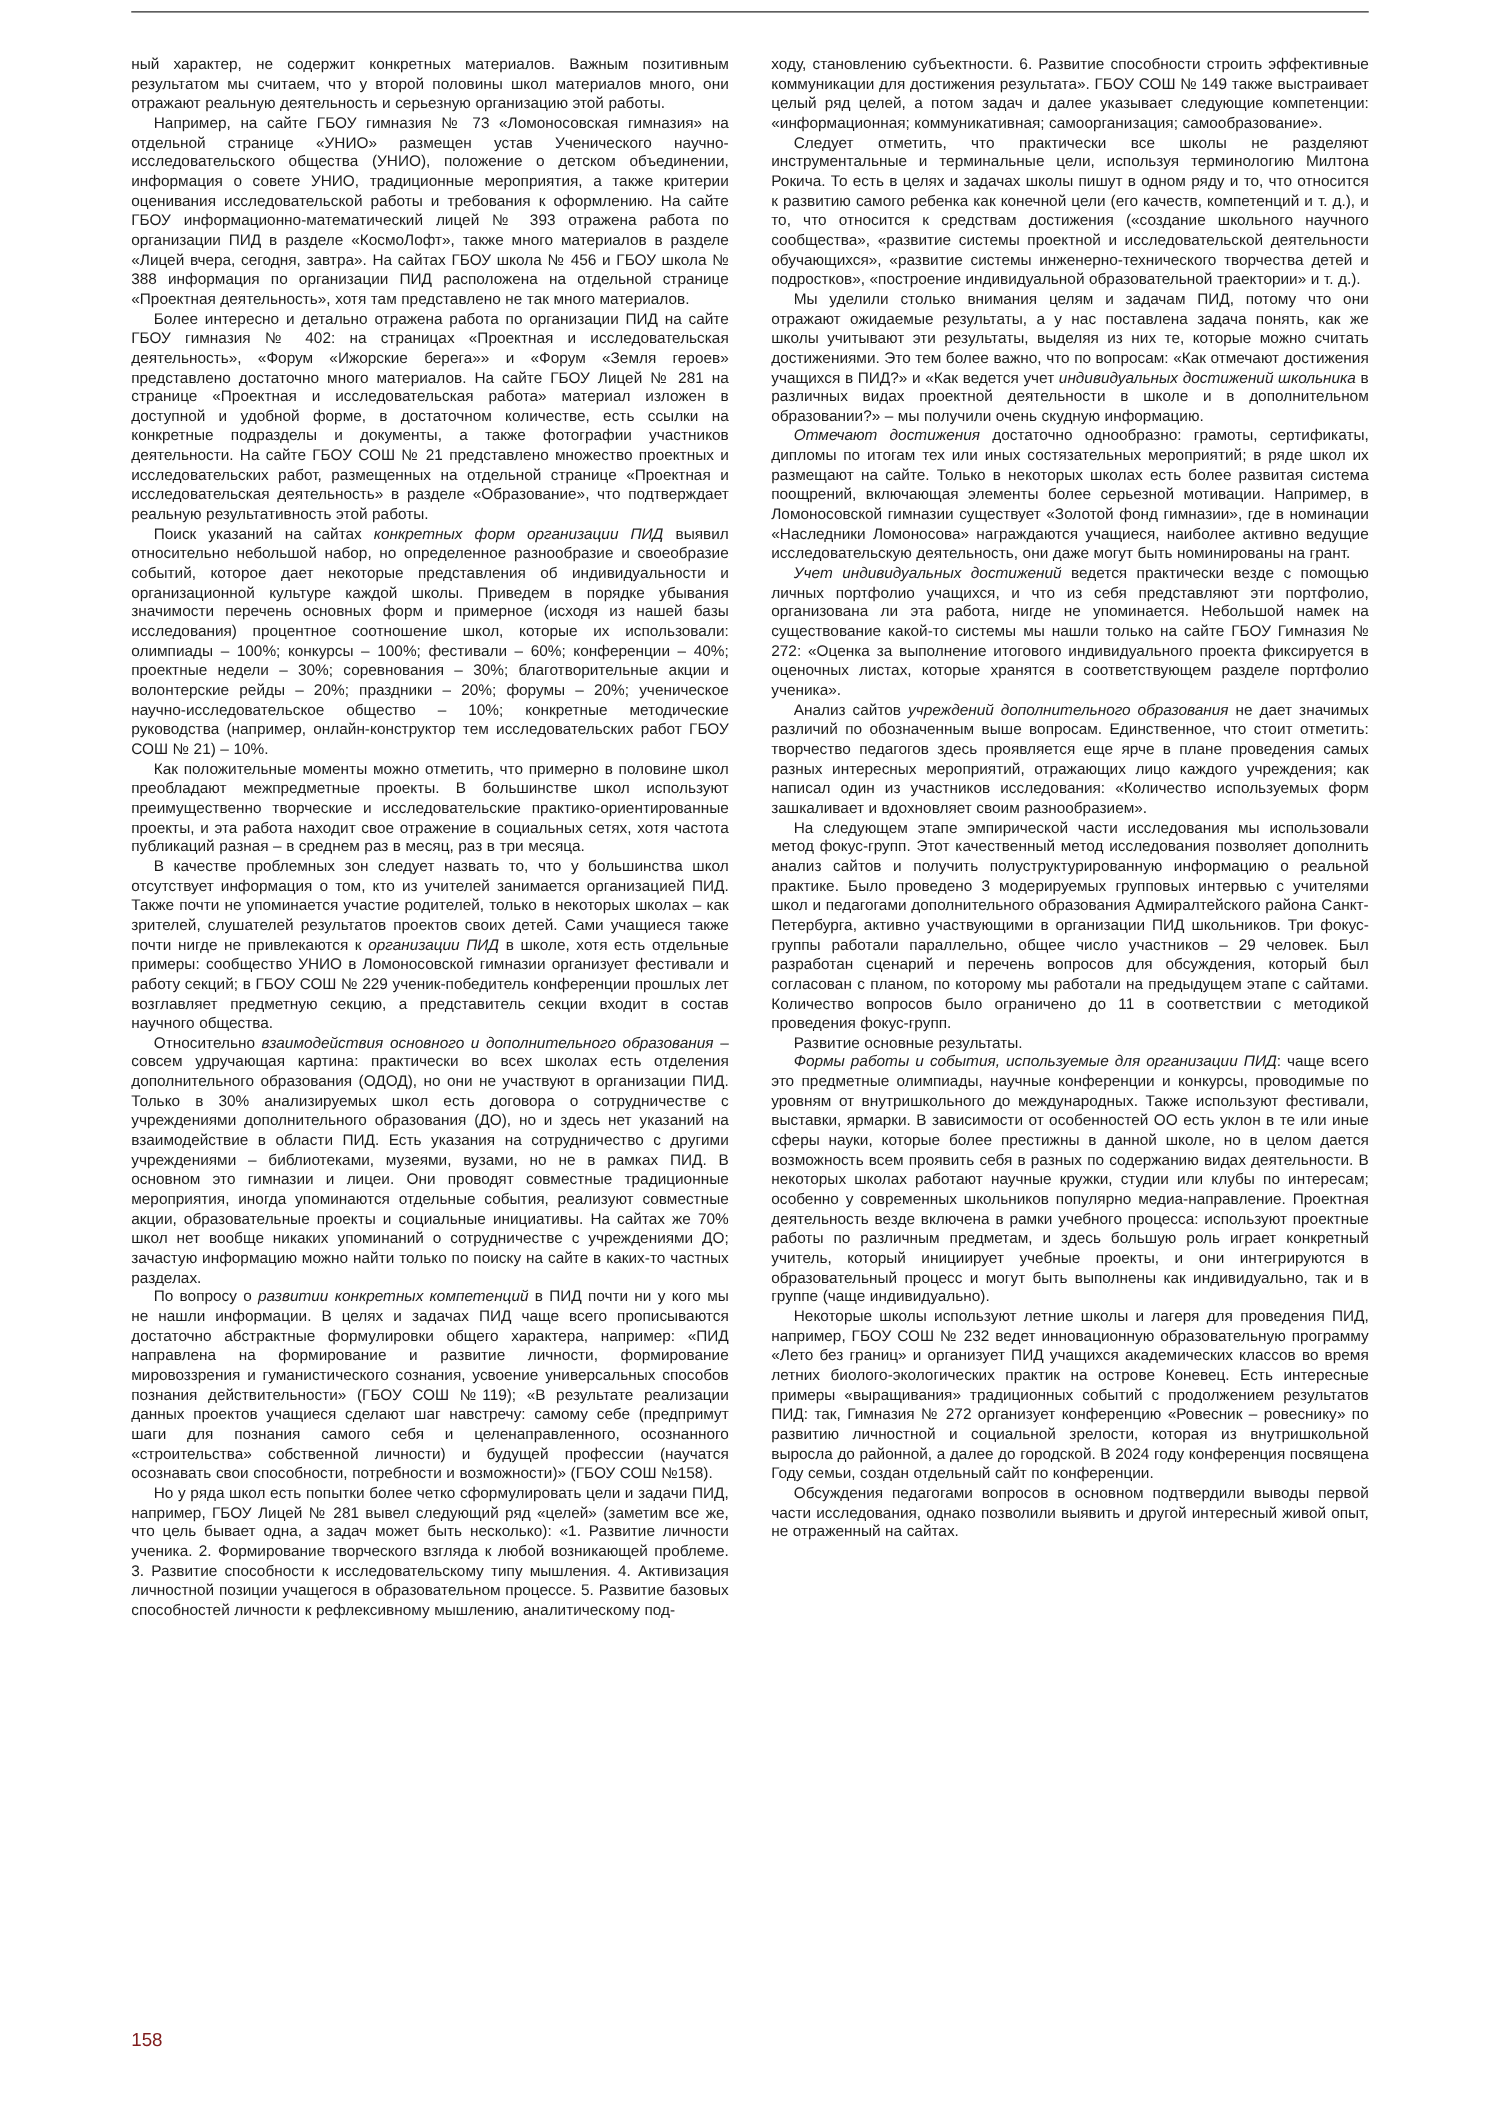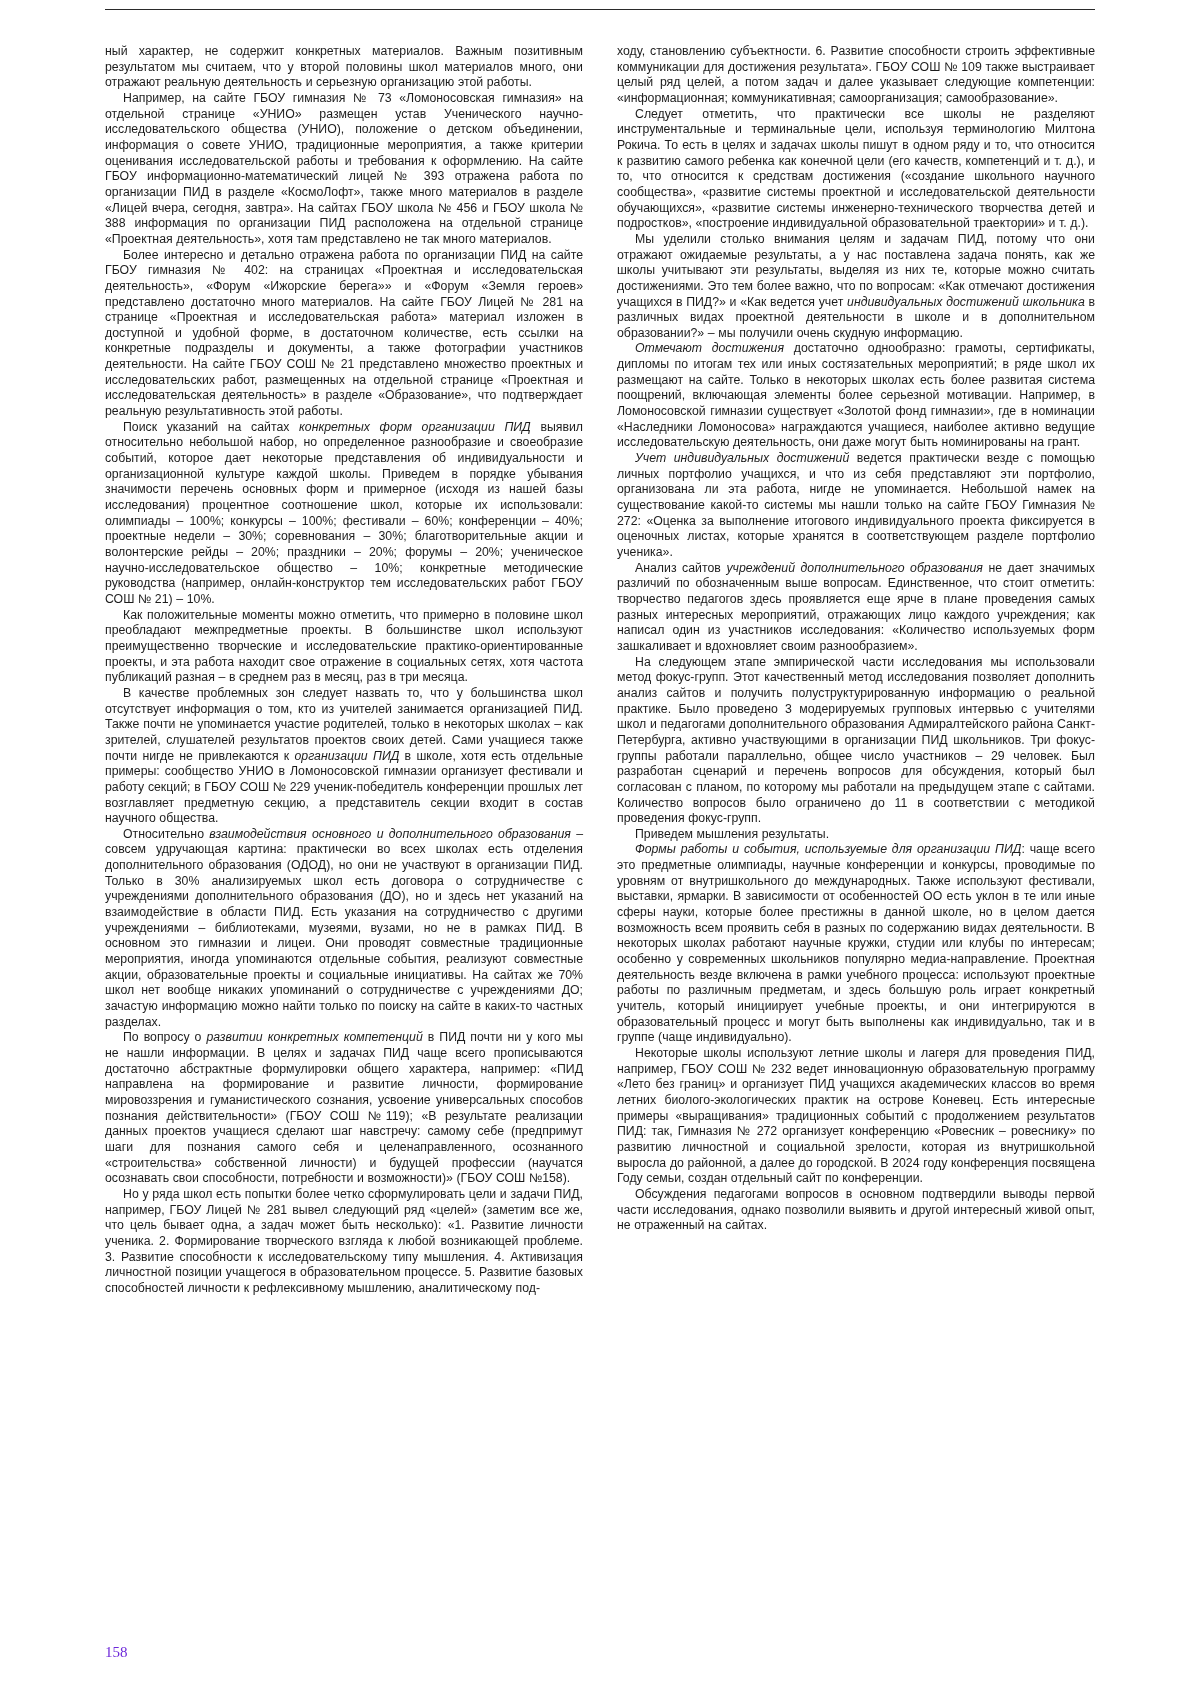--- a/index.html
+++ b/index.html
@@ -42,51 +42,50 @@
     text-align: justify;
     font-size: 12.3px;
     line-height: 15.65px;
     word-spacing: 0.2px;
   }
   p.para.indent { text-indent: 18px; }
   p.para em { font-style: italic; }
   .page-number {
     position: absolute;
     left: 105px;
-    bottom: 36px;
+    bottom: 56px;
     font-size: 15px;
-    color: #6d28d9;
-    font-family: Liberation Serif, serif;
+    color: #7f1d1d;
   }
 </style>
 </head>
 <body>
 
 <div class="page">
   <div class="header-rule"></div>
   <div class="columns">
     <div class="col">
         <p class="para"><span>ный характер, не содержит конкретных материалов. Важным позитивным результатом мы считаем, что у второй половины школ материалов много, они отражают реальную деятельность и серьезную организацию этой работы.</span></p>
         <p class="para indent"><span>Например, на сайте ГБОУ гимназия № 73 «Ломоносовская гимназия» на отдельной странице «УНИО» размещен устав Ученического научно- исследовательского общества (УНИО), положение о детском объединении, информация о совете УНИО, традиционные мероприятия, а также критерии оценивания исследовательской работы и требования к оформлению. На сайте ГБОУ информационно-математический лицей № 393 отражена работа по организации ПИД в разделе «КосмоЛофт», также много материалов в разделе «Лицей вчера, сегодня, завтра». На сайтах ГБОУ школа № 456 и ГБОУ школа № 388 информация по организации ПИД расположена на отдельной странице «Проектная деятельность», хотя там представлено не так много материалов.</span></p>
         <p class="para indent"><span>Более интересно и детально отражена работа по организации ПИД на сайте ГБОУ гимназия № 402: на страницах «Проектная и исследовательская деятельность», «Форум «Ижорские берега»» и «Форум «Земля героев» представлено достаточно много материалов. На сайте ГБОУ Лицей № 281 на странице «Проектная и исследовательская работа» материал изложен в доступной и удобной форме, в достаточном количестве, есть ссылки на конкретные подразделы и документы, а также фотографии участников деятельности. На сайте ГБОУ СОШ № 21 представлено множество проектных и исследовательских работ, размещенных на отдельной странице «Проектная и исследовательская деятельность» в разделе «Образование», что подтверждает реальную результативность этой работы.</span></p>
         <p class="para indent"><span>Поиск указаний на сайтах </span><em>конкретных форм организации ПИД</em><span> выявил относительно небольшой набор, но определенное разнообразие и своеобразие событий, которое дает некоторые представления об индивидуальности и организационной культуре каждой школы. Приведем в порядке убывания значимости перечень основных форм и примерное (исходя из нашей базы исследования) процентное соотношение школ, которые их использовали: олимпиады – 100%; конкурсы – 100%; фестивали – 60%; конференции – 40%; проектные недели – 30%; соревнования – 30%; благотворительные акции и волонтерские рейды – 20%; праздники – 20%; форумы – 20%; ученическое научно-исследовательское общество – 10%; конкретные методические руководства (например, онлайн-конструктор тем исследовательских работ ГБОУ СОШ № 21) – 10%.</span></p>
         <p class="para indent"><span>Как положительные моменты можно отметить, что примерно в половине школ преобладают межпредметные проекты. В большинстве школ используют преимущественно творческие и исследовательские практико-ориентированные проекты, и эта работа находит свое отражение в социальных сетях, хотя частота публикаций разная – в среднем раз в месяц, раз в три месяца.</span></p>
         <p class="para indent"><span>В качестве проблемных зон следует назвать то, что у большинства школ отсутствует информация о том, кто из учителей занимается организацией ПИД. Также почти не упоминается участие родителей, только в некоторых школах – как зрителей, слушателей результатов проектов своих детей. Сами учащиеся также почти нигде не привлекаются к </span><em>организации ПИД</em><span> в школе, хотя есть отдельные примеры: сообщество УНИО в Ломоносовской гимназии организует фестивали и работу секций; в ГБОУ СОШ № 229 ученик-победитель конференции прошлых лет возглавляет предметную секцию, а представитель секции входит в состав научного общества.</span></p>
         <p class="para indent"><span>Относительно </span><em>взаимодействия основного и дополнительного образования</em><span> – совсем удручающая картина: практически во всех школах есть отделения дополнительного образования (ОДОД), но они не участвуют в организации ПИД. Только в 30% анализируемых школ есть договора о сотрудничестве с учреждениями дополнительного образования (ДО), но и здесь нет указаний на взаимодействие в области ПИД. Есть указания на сотрудничество с другими учреждениями – библиотеками, музеями, вузами, но не в рамках ПИД. В основном это гимназии и лицеи. Они проводят совместные традиционные мероприятия, иногда упоминаются отдельные события, реализуют совместные акции, образовательные проекты и социальные инициативы. На сайтах же 70% школ нет вообще никаких упоминаний о сотрудничестве с учреждениями ДО; зачастую информацию можно найти только по поиску на сайте в каких-то частных разделах.</span></p>
         <p class="para indent"><span>По вопросу о </span><em>развитии конкретных компетенций</em><span> в ПИД почти ни у кого мы не нашли информации. В целях и задачах ПИД чаще всего прописываются достаточно абстрактные формулировки общего характера, например: «ПИД направлена на формирование и развитие личности, формирование мировоззрения и гуманистического сознания, усвоение универсальных способов познания действительности» (ГБОУ СОШ №119); «В результате реализации данных проектов учащиеся сделают шаг навстречу: самому себе (предпримут шаги для познания самого себя и целенаправленного, осознанного «строительства» собственной личности) и будущей профессии (научатся осознавать свои способности, потребности и возможности)» (ГБОУ СОШ №158).</span></p>
         <p class="para indent"><span>Но у ряда школ есть попытки более четко сформулировать цели и задачи ПИД, например, ГБОУ Лицей № 281 вывел следующий ряд «целей» (заметим все же, что цель бывает одна, а задач может быть несколько): «1. Развитие личности ученика. 2. Формирование творческого взгляда к любой возникающей проблеме. 3. Развитие способности к исследовательскому типу мышления. 4. Активизация личностной позиции учащегося в образовательном процессе. 5. Развитие базовых способностей личности к рефлексивному мышлению, аналитическому под-</span></p>
       </div>
     <div class="col">
-        <p class="para"><span>ходу, становлению субъектности. 6. Развитие способности строить эффективные коммуникации для достижения результата». ГБОУ СОШ № 109 также выстраивает целый ряд целей, а потом задач и далее указывает следующие компетенции: «информационная; коммуникативная; самоорганизация; самообразование».</span></p>
+        <p class="para"><span>ходу, становлению субъектности. 6. Развитие способности строить эффективные коммуникации для достижения результата». ГБОУ СОШ № 149 также выстраивает целый ряд целей, а потом задач и далее указывает следующие компетенции: «информационная; коммуникативная; самоорганизация; самообразование».</span></p>
         <p class="para indent"><span>Следует отметить, что практически все школы не разделяют инструментальные и терминальные цели, используя терминологию Милтона Рокича. То есть в целях и задачах школы пишут в одном ряду и то, что относится к развитию самого ребенка как конечной цели (его качеств, компетенций и т. д.), и то, что относится к средствам достижения («создание школьного научного сообщества», «развитие системы проектной и исследовательской деятельности обучающихся», «развитие системы инженерно-технического творчества детей и подростков», «построение индивидуальной образовательной траектории» и т. д.).</span></p>
         <p class="para indent"><span>Мы уделили столько внимания целям и задачам ПИД, потому что они отражают ожидаемые результаты, а у нас поставлена задача понять, как же школы учитывают эти результаты, выделяя из них те, которые можно считать достижениями. Это тем более важно, что по вопросам: «Как отмечают достижения учащихся в ПИД?» и «Как ведется учет </span><em>индивидуальных достижений школьника</em><span> в различных видах проектной деятельности в школе и в дополнительном образовании?» – мы получили очень скудную информацию.</span></p>
         <p class="para indent"><em>Отмечают достижения</em><span> достаточно однообразно: грамоты, сертификаты, дипломы по итогам тех или иных состязательных мероприятий; в ряде школ их размещают на сайте. Только в некоторых школах есть более развитая система поощрений, включающая элементы более серьезной мотивации. Например, в Ломоносовской гимназии существует «Золотой фонд гимназии», где в номинации «Наследники Ломоносова» награждаются учащиеся, наиболее активно ведущие исследовательскую деятельность, они даже могут быть номинированы на грант.</span></p>
         <p class="para indent"><em>Учет индивидуальных достижений</em><span> ведется практически везде с помощью личных портфолио учащихся, и что из себя представляют эти портфолио, организована ли эта работа, нигде не упоминается. Небольшой намек на существование какой-то системы мы нашли только на сайте ГБОУ Гимназия № 272: «Оценка за выполнение итогового индивидуального проекта фиксируется в оценочных листах, которые хранятся в соответствующем разделе портфолио ученика».</span></p>
         <p class="para indent"><span>Анализ сайтов </span><em>учреждений дополнительного образования</em><span> не дает значимых различий по обозначенным выше вопросам. Единственное, что стоит отметить: творчество педагогов здесь проявляется еще ярче в плане проведения самых разных интересных мероприятий, отражающих лицо каждого учреждения; как написал один из участников исследования: «Количество используемых форм зашкаливает и вдохновляет своим разнообразием».</span></p>
         <p class="para indent"><span>На следующем этапе эмпирической части исследования мы использовали метод фокус-групп. Этот качественный метод исследования позволяет дополнить анализ сайтов и получить полуструктурированную информацию о реальной практике. Было проведено 3 модерируемых групповых интервью с учителями школ и педагогами дополнительного образования Адмиралтейского района Санкт-Петербурга, активно участвующими в организации ПИД школьников. Три фокус-группы работали параллельно, общее число участников – 29 человек. Был разработан сценарий и перечень вопросов для обсуждения, который был согласован с планом, по которому мы работали на предыдущем этапе с сайтами. Количество вопросов было ограничено до 11 в соответствии с методикой проведения фокус-групп.</span></p>
-        <p class="para indent"><span>Приведем мышления результаты.</span></p>
+        <p class="para indent"><span>Развитие основные результаты.</span></p>
         <p class="para indent"><em>Формы работы и события, используемые для организации ПИД</em><span>: чаще всего это предметные олимпиады, научные конференции и конкурсы, проводимые по уровням от внутришкольного до международных. Также используют фестивали, выставки, ярмарки. В зависимости от особенностей ОО есть уклон в те или иные сферы науки, которые более престижны в данной школе, но в целом дается возможность всем проявить себя в разных по содержанию видах деятельности. В некоторых школах работают научные кружки, студии или клубы по интересам; особенно у современных школьников популярно медиа-направление. Проектная деятельность везде включена в рамки учебного процесса: используют проектные работы по различным предметам, и здесь большую роль играет конкретный учитель, который инициирует учебные проекты, и они интегрируются в образовательный процесс и могут быть выполнены как индивидуально, так и в группе (чаще индивидуально).</span></p>
         <p class="para indent"><span>Некоторые школы используют летние школы и лагеря для проведения ПИД, например, ГБОУ СОШ № 232 ведет инновационную образовательную программу «Лето без границ» и организует ПИД учащихся академических классов во время летних биолого-экологических практик на острове Коневец. Есть интересные примеры «выращивания» традиционных событий с продолжением результатов ПИД: так, Гимназия № 272 организует конференцию «Ровесник – ровеснику» по развитию личностной и социальной зрелости, которая из внутришкольной выросла до районной, а далее до городской. В 2024 году конференция посвящена Году семьи, создан отдельный сайт по конференции.</span></p>
         <p class="para indent"><span>Обсуждения педагогами вопросов в основном подтвердили выводы первой части исследования, однако позволили выявить и другой интересный живой опыт, не отраженный на сайтах.</span></p>
       </div>
   </div>
   <div class="page-number">158</div>
 </div>
 
 </body></html>

